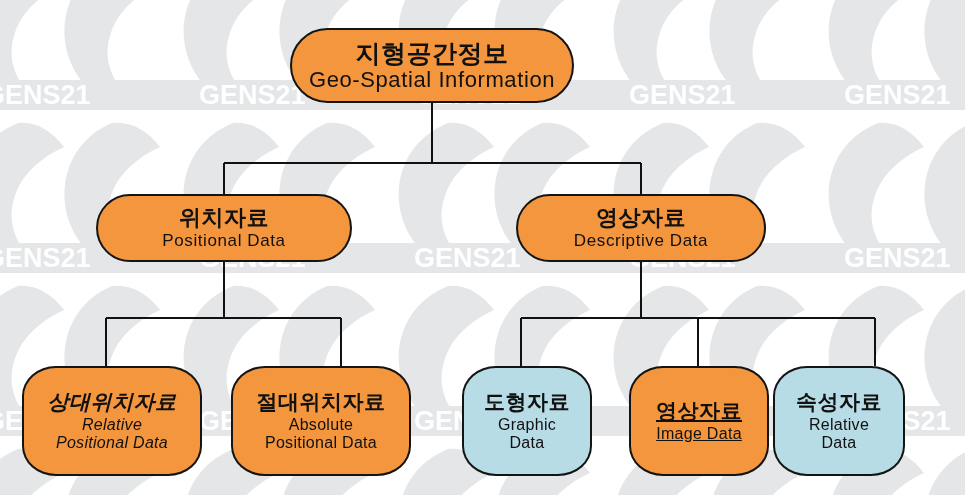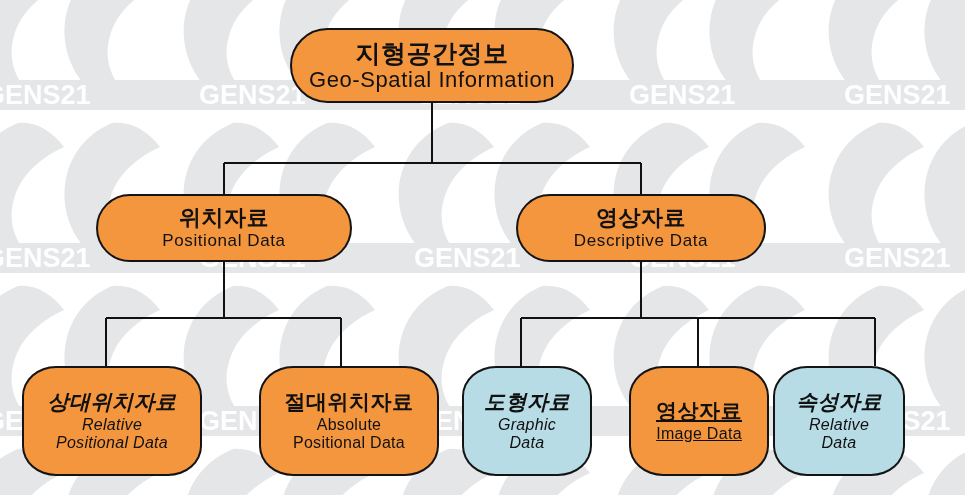--- a/index.html
+++ b/index.html
@@ -53,21 +53,21 @@
   .lvl1 .kr{font-size:25px;margin-bottom:1px;}
   .lvl1 .en{font-size:22px;letter-spacing:.6px;}
 
   .lvl2 .kr{font-size:22px;margin-bottom:1px;}
   .lvl2 .en{font-size:17px;letter-spacing:.6px;}
 
   .lvl3 .kr{font-size:21px;margin-bottom:2px;}
   .lvl3 .en,.lvl3 .en-l{font-size:16px;letter-spacing:.3px;}
 
   .fill-orange{background:#f4963e;}
-  .fill-blue{background:#b7dce6;font-style:italic;}
+  .fill-blue{background:#b7dce6;}
 </style>
 </head>
 <body>
 
 <div id="stage">
 
   <svg id="watermark" width="965" height="495" viewBox="0 0 965 495">
     <defs>
       <pattern id="wmTile" x="-40" y="-42" width="215" height="163" patternUnits="userSpaceOnUse">
 
@@ -127,21 +127,21 @@
       <div class="kr">영상자료</div>
       <div class="en">Descriptive Data</div>
     </div>
 
     <div class="node barrel lvl3 fill-orange" style="left:22px;top:366px;width:180px;height:110px;font-style:italic;">
       <div class="kr">상대위치자료</div>
       <div class="en">Relative</div>
       <div class="en-l">Positional Data</div>
     </div>
 
-    <div class="node barrel lvl3 fill-orange" style="left:259px;top:366px;width:180px;height:110px;">
+    <div class="node barrel lvl3 fill-orange" style="left:231px;top:366px;width:180px;height:110px;">
       <div class="kr">절대위치자료</div>
       <div class="en">Absolute</div>
       <div class="en-l">Positional Data</div>
     </div>
 
     <div class="node barrel lvl3 fill-blue" style="left:462px;top:366px;width:130px;height:110px;">
       <div class="kr">도형자료</div>
       <div class="en">Graphic</div>
       <div class="en-l">Data</div>
     </div>

